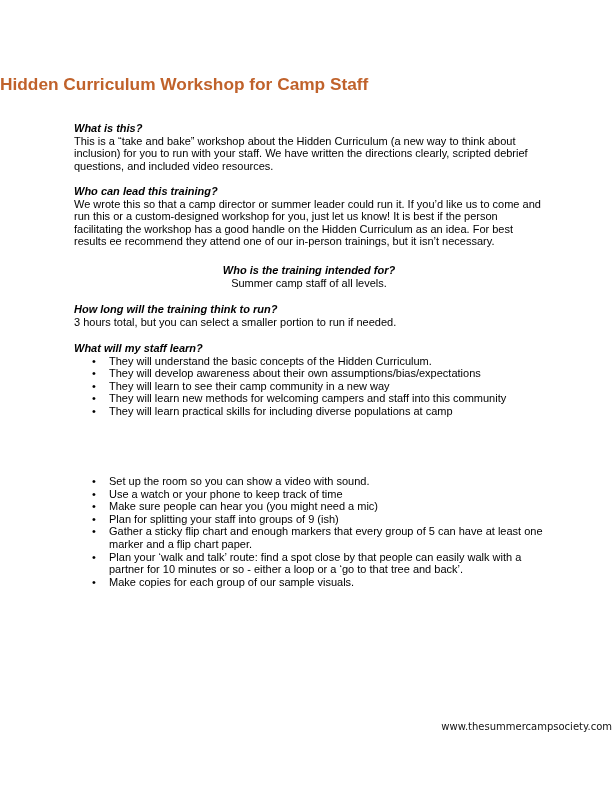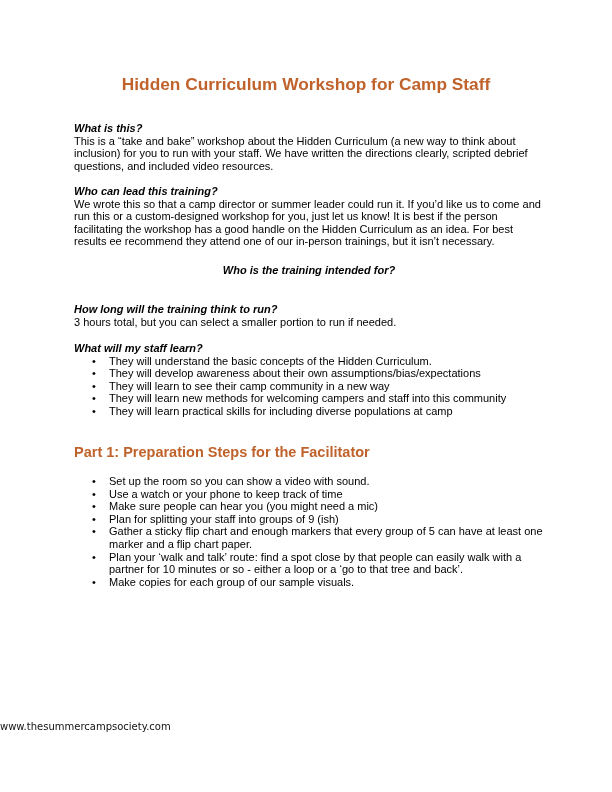--- a/index.html
+++ b/index.html
@@ -1,67 +1,67 @@
 <!DOCTYPE html>
 <html><head>
   <meta charset="utf-8">
   <style>
     html, body { margin: 0; padding: 0; background: #ffffff; }
     body { width: 612px; height: 792px; position: relative; overflow: hidden;
       font-family: "Liberation Sans", sans-serif; color: #000; }
     .page { position: absolute; left: 0; top: 0; width: 612px; height: 792px; }
-    .title { position: absolute; left: 0; width: 612px; top: 74px; text-align: center;
+    .title { position: absolute; left: 0; width: 612px; top: 74px; 
       font-size: 17.3px; font-weight: bold; color: #c0622b; }
     .block { position: absolute; left: 74px; width: 470px; font-size: 11px; line-height: 12.6px; }
     .q { font-weight: bold; font-style: italic; }
     .p { }
     ul { margin: 0; padding: 0; list-style: none; }
     li { position: relative; padding-left: 35px; }
     li .dot { position: absolute; left: 18px; top: 0; }
     .h2 { position: absolute; left: 74px; top: 444px; font-size: 14.5px; font-weight: bold; color: #c0622b; }
-    .footer { position: absolute; left: 0; width: 612px; top: 721px; text-align: left;
+    .footer { position: absolute; left: 0; width: 612px; top: 721px; text-align: right;
       font-family: "DejaVu Sans", sans-serif; font-size: 10px; color: #111; }
   </style>
 </head>
 <body>
 
 <div class="page">
   <div class="title">Hidden Curriculum Workshop for Camp Staff</div>
 
   <div class="block" style="top:185px;">
     <div class="q">Who can lead this training?</div>
     <div class="p">We wrote this so that a camp director or summer leader could run it. If you’d like us to come and run this or a custom-designed workshop for you, just let us know! It is best if the person facilitating the workshop has a good handle on the Hidden Curriculum as an idea. For best results ee recommend they attend one of our in-person trainings, but it isn’t necessary.</div>
   </div>
 
   <div class="block" style="top:122px;">
     <div class="q">What is this?</div>
     <div class="p">This is a “take and bake” workshop about the Hidden Curriculum (a new way to think about inclusion) for you to run with your staff. We have written the directions clearly, scripted debrief questions, and included video resources.</div>
   </div>
 
   <div class="block" style="top:264px;text-align:center;">
     <div class="q">Who is the training intended for?</div>
+    <div class="p">Summer camp staff of all levels.</div>
   </div>
 
   <div class="block" style="top:303px;">
     <div class="q">How long will the training think to run?</div>
     <div class="p">3 hours total, but you can select a smaller portion to run if needed.</div>
   </div>
 
   <div class="block" style="top:342px;">
     <div class="q">What will my staff learn?</div>
     <ul>
       <li><span class="dot">•</span><span>They will understand the basic concepts of the Hidden Curriculum.</span></li>
       <li><span class="dot">•</span><span>They will develop awareness about their own assumptions/bias/expectations</span></li>
       <li><span class="dot">•</span><span>They will learn to see their camp community in a new way</span></li>
       <li><span class="dot">•</span><span>They will learn new methods for welcoming campers and staff into this community</span></li>
       <li><span class="dot">•</span><span>They will learn practical skills for including diverse populations at camp</span></li>
     </ul>
   </div>
 
-  <div class="h2">Part 1: Preparation Steps for the Facilitator</div>
 
   <div class="block" style="top:475px;">
     <ul>
       <li><span class="dot">•</span><span>Set up the room so you can show a video with sound.</span></li>
       <li><span class="dot">•</span><span>Use a watch or your phone to keep track of time</span></li>
       <li><span class="dot">•</span><span>Make sure people can hear you (you might need a mic)</span></li>
       <li><span class="dot">•</span><span>Plan for splitting your staff into groups of 9 (ish)</span></li>
       <li><span class="dot">•</span><span>Gather a sticky flip chart and enough markers that every group of 5 can have at least one marker and a flip chart paper.</span></li>
       <li><span class="dot">•</span><span>Plan your ‘walk and talk’ route: find a spot close by that people can easily walk with a partner for 10 minutes or so - either a loop or a ‘go to that tree and back’.</span></li>
       <li><span class="dot">•</span><span>Make copies for each group of our sample visuals.</span></li>

